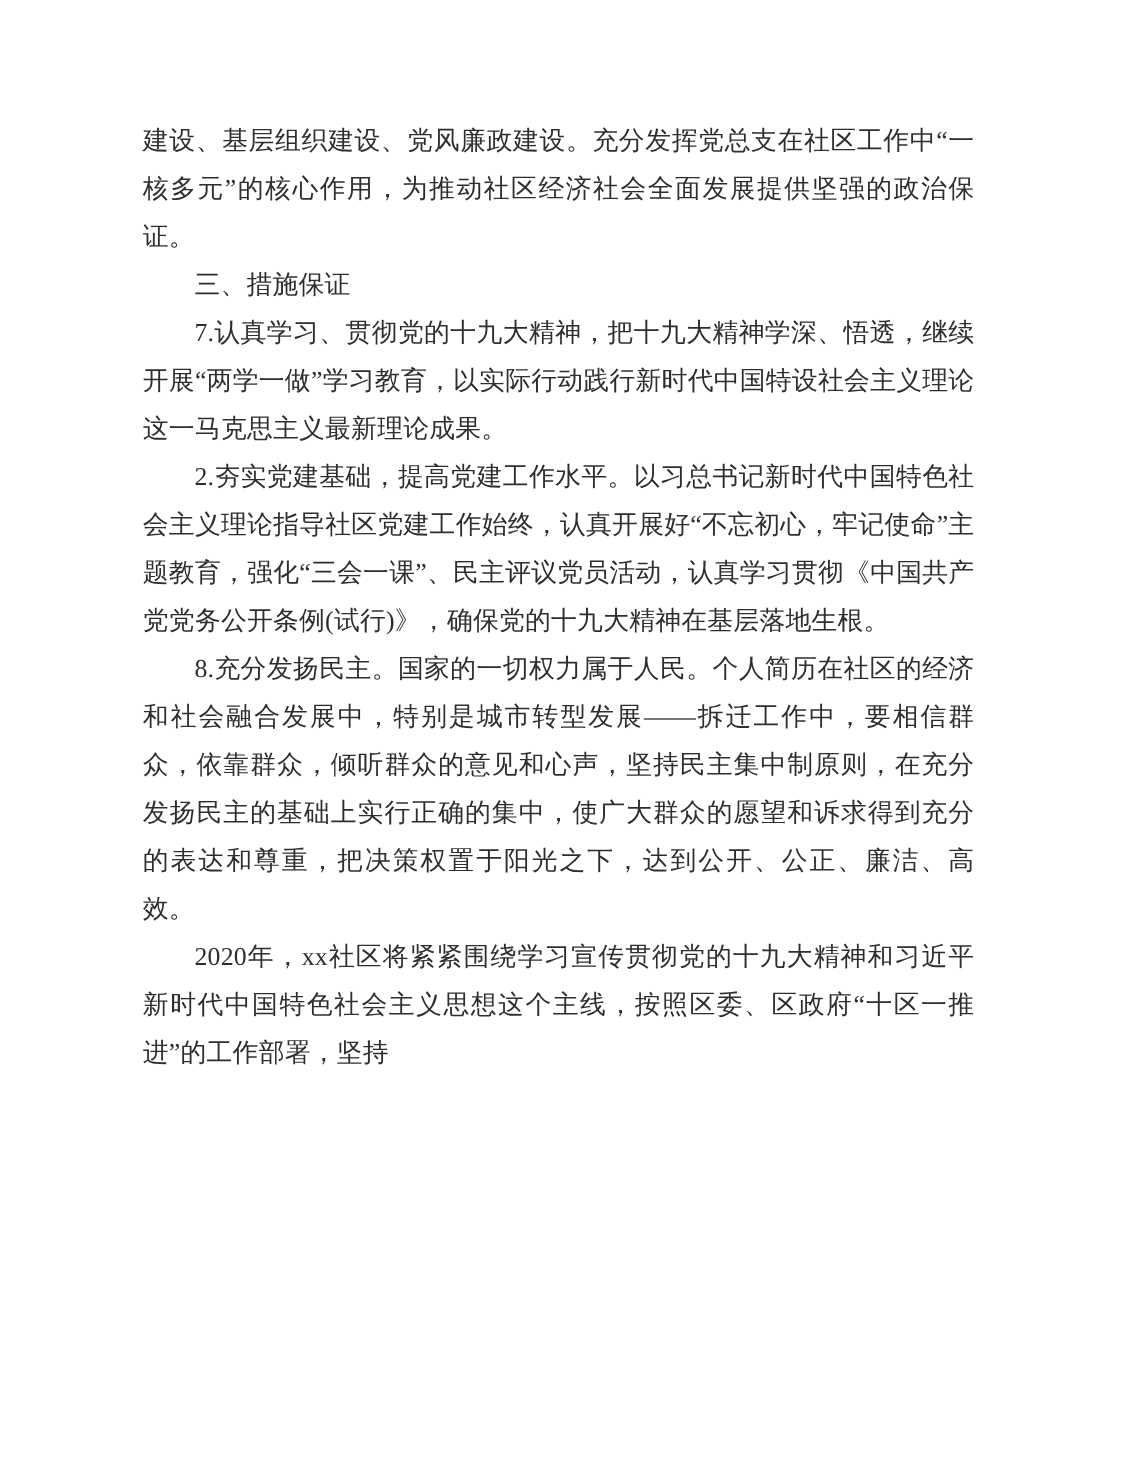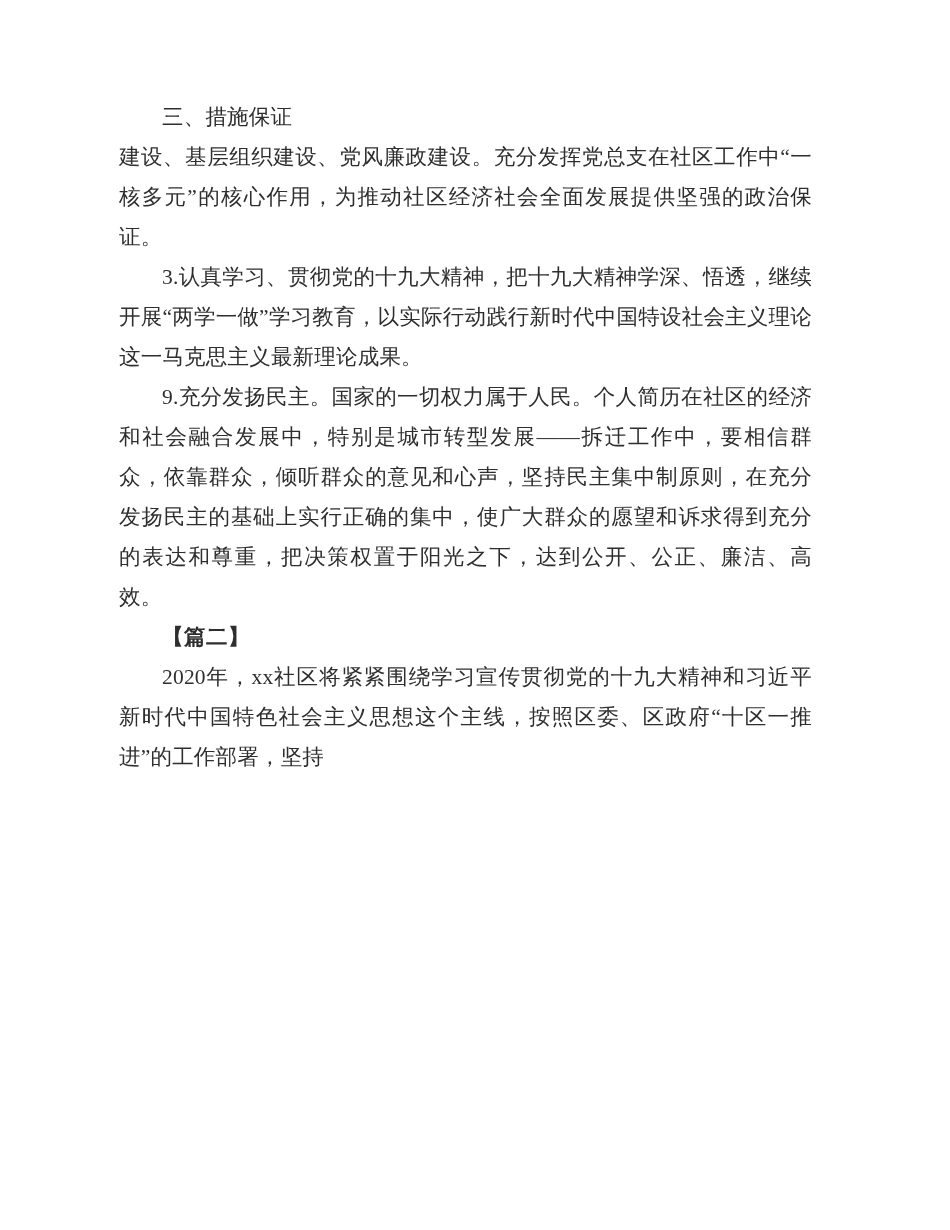--- a/index.html
+++ b/index.html
@@ -53,20 +53,20 @@
     text-align: left;
     font-weight: bold;
     letter-spacing: 0.5px;
   }
 </style>
 </head>
 <body>
 
 <div class="page" style="background: rgb(255, 255, 255);">
   <div class="doc-body" style="color: rgb(46, 46, 46);">
+      <p class="para continuation">建设、基层组织建设、党风廉政建设。充分发挥党总支在社区工作中“一核多元”的核心作用，为推动社区经济社会全面发展提供坚强的政治保证。</p>
       <p class="para heading">三、措施保证</p>
-      <p class="para continuation">建设、基层组织建设、党风廉政建设。充分发挥党总支在社区工作中“一核多元”的核心作用，为推动社区经济社会全面发展提供坚强的政治保证。</p>
-      <p class="para indent2">3.认真学习、贯彻党的十九大精神，把十九大精神学深、悟透，继续开展“两学一做”学习教育，以实际行动践行新时代中国特设社会主义理论这一马克思主义最新理论成果。</p>
-      <p class="para indent2">9.充分发扬民主。国家的一切权力属于人民。个人简历在社区的经济和社会融合发展中，特别是城市转型发展——拆迁工作中，要相信群众，依靠群众，倾听群众的意见和心声，坚持民主集中制原则，在充分发扬民主的基础上实行正确的集中，使广大群众的愿望和诉求得到充分的表达和尊重，把决策权置于阳光之下，达到公开、公正、廉洁、高效。</p>
-      <p class="para section-marker">【篇二】</p>
+      <p class="para indent2">7.认真学习、贯彻党的十九大精神，把十九大精神学深、悟透，继续开展“两学一做”学习教育，以实际行动践行新时代中国特设社会主义理论这一马克思主义最新理论成果。</p>
+      <p class="para indent2">2.夯实党建基础，提高党建工作水平。以习总书记新时代中国特色社会主义理论指导社区党建工作始终，认真开展好“不忘初心，牢记使命”主题教育，强化“三会一课”、民主评议党员活动，认真学习贯彻《中国共产党党务公开条例(试行)》，确保党的十九大精神在基层落地生根。</p>
+      <p class="para indent2">8.充分发扬民主。国家的一切权力属于人民。个人简历在社区的经济和社会融合发展中，特别是城市转型发展——拆迁工作中，要相信群众，依靠群众，倾听群众的意见和心声，坚持民主集中制原则，在充分发扬民主的基础上实行正确的集中，使广大群众的愿望和诉求得到充分的表达和尊重，把决策权置于阳光之下，达到公开、公正、廉洁、高效。</p>
       <p class="para indent2">2020年，xx社区将紧紧围绕学习宣传贯彻党的十九大精神和习近平新时代中国特色社会主义思想这个主线，按照区委、区政府“十区一推进”的工作部署，坚持</p>
     </div>
 </div>
 
 </body></html>

